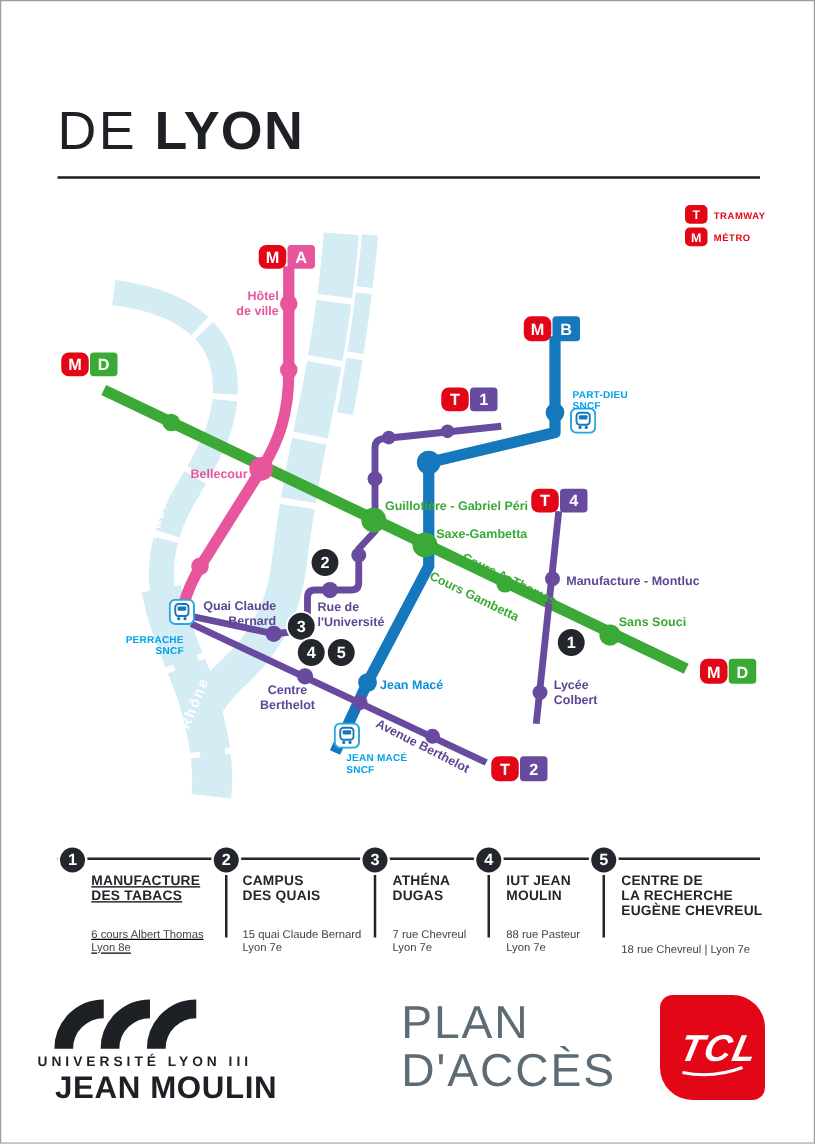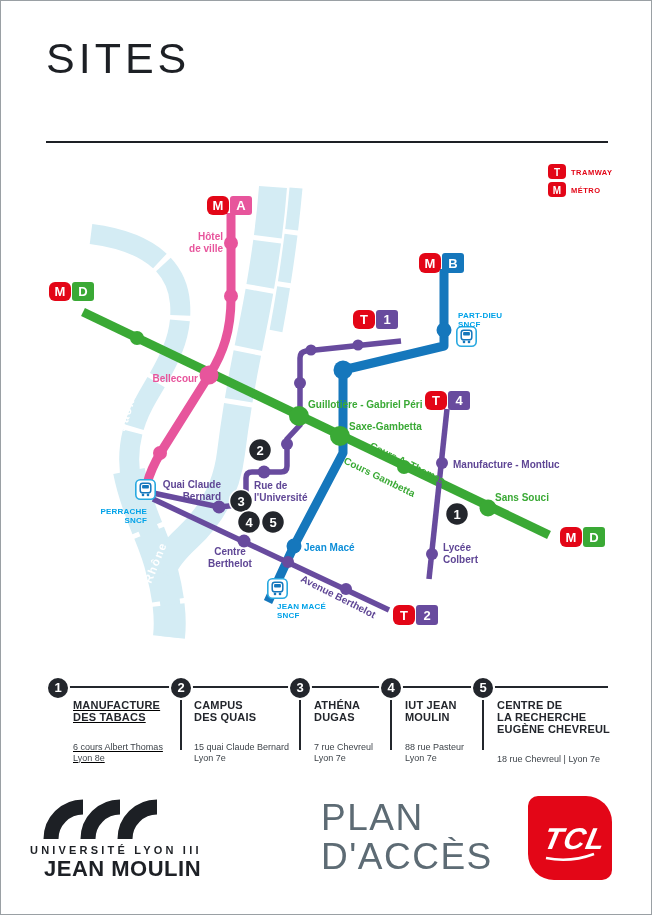--- a/index.html
+++ b/index.html
@@ -36,34 +36,37 @@
     background:#23262c;border:2px solid #ffffff;box-sizing:border-box;
     color:#fff;font-size:13px;font-weight:800;text-align:center;line-height:20px;}
   .site-divider{position:absolute;top:699px;width:1.5px;height:50px;background:#23262c;}
   .site-col{position:absolute;top:698px;width:112px;}
   .site-name{font-size:11px;line-height:12px;font-weight:800;color:#23262c;letter-spacing:.2px;}
   .site-addr{font-size:9px;line-height:10.5px;color:#3e444a;margin-top:19px;}
   
   .uni-logo{position:absolute;left:42px;top:788px;}
   .uni-l1{position:absolute;left:29px;top:843px;font-size:11px;font-weight:700;
     letter-spacing:3.2px;color:#1d2025;}
-  .uni-l2{position:absolute;left:43px;top:855px;font-size:22px;font-weight:800;
+  .uni-l2{position:absolute;left:43px;top:855px;font-size:25px;font-weight:800;
     letter-spacing:.5px;color:#1d2025;}
   .plan-access{position:absolute;left:320px;top:797px;width:192px;text-align:left;
     font-size:37px;line-height:39px;font-weight:100;color:#5d6b74;letter-spacing:1.5px;}
   .tcl-logo{position:absolute;left:527px;top:795px;}
   .tcl-logo text{font-family:"Liberation Sans",sans-serif;font-size:30px;font-weight:900;
     font-style:italic;fill:#ffffff;text-anchor:middle;letter-spacing:1px;}
 </style>
 </head>
 <body>
 
 <div class="page">
 
-  <div class="title-l1">SITES</div>
+  <div class="title-l2">
+    <span class="light">DE</span>
+    <span class="bold">LYON</span>
+  </div>
   <div class="header-rule"></div>
 
   <svg class="map-svg" width="652" height="915" viewBox="0 0 652 915">
 
     <defs>
       <symbol id="train" viewBox="0 0 21 21">
         <rect x="0.8" y="0.8" width="19.4" height="19.4" rx="4.5" fill="#ffffff" stroke="#29a9e0" stroke-width="1.6"></rect>
         <rect x="5.2" y="4.2" width="10.6" height="9.6" rx="2.6" fill="none" stroke="#1577bc" stroke-width="1.5"></rect>
         <rect x="7.1" y="6.1" width="6.8" height="3.4" rx="0.8" fill="#1577bc"></rect>
         <circle cx="8" cy="15.9" r="1.3" fill="#1577bc"></circle>

